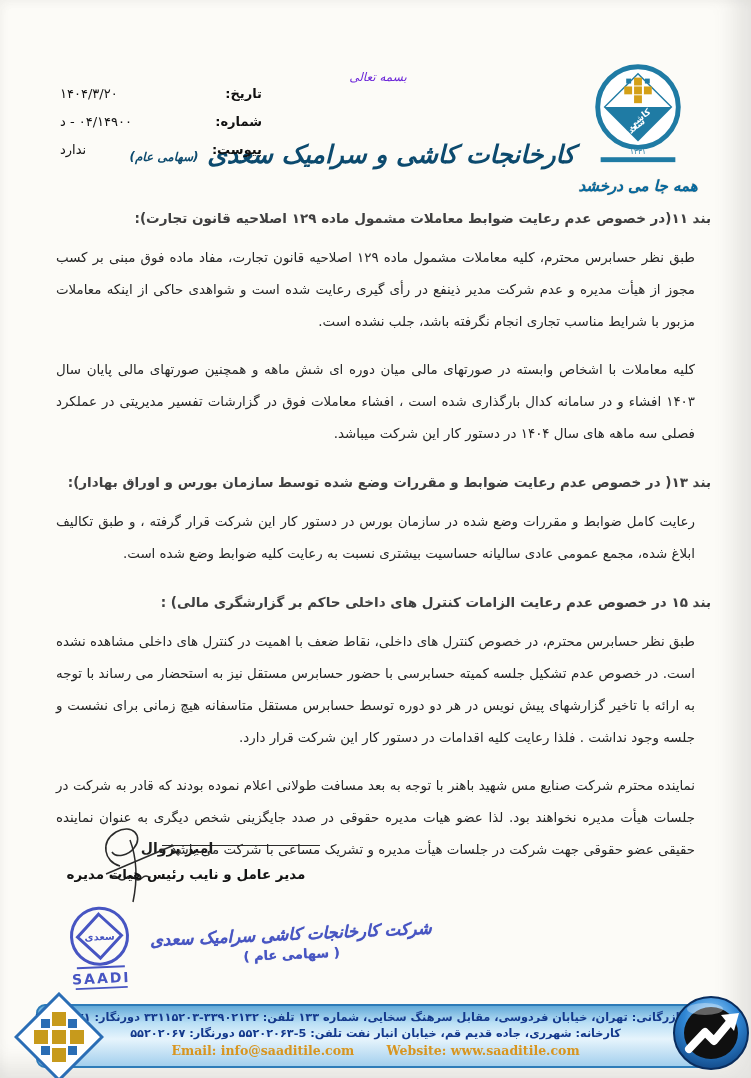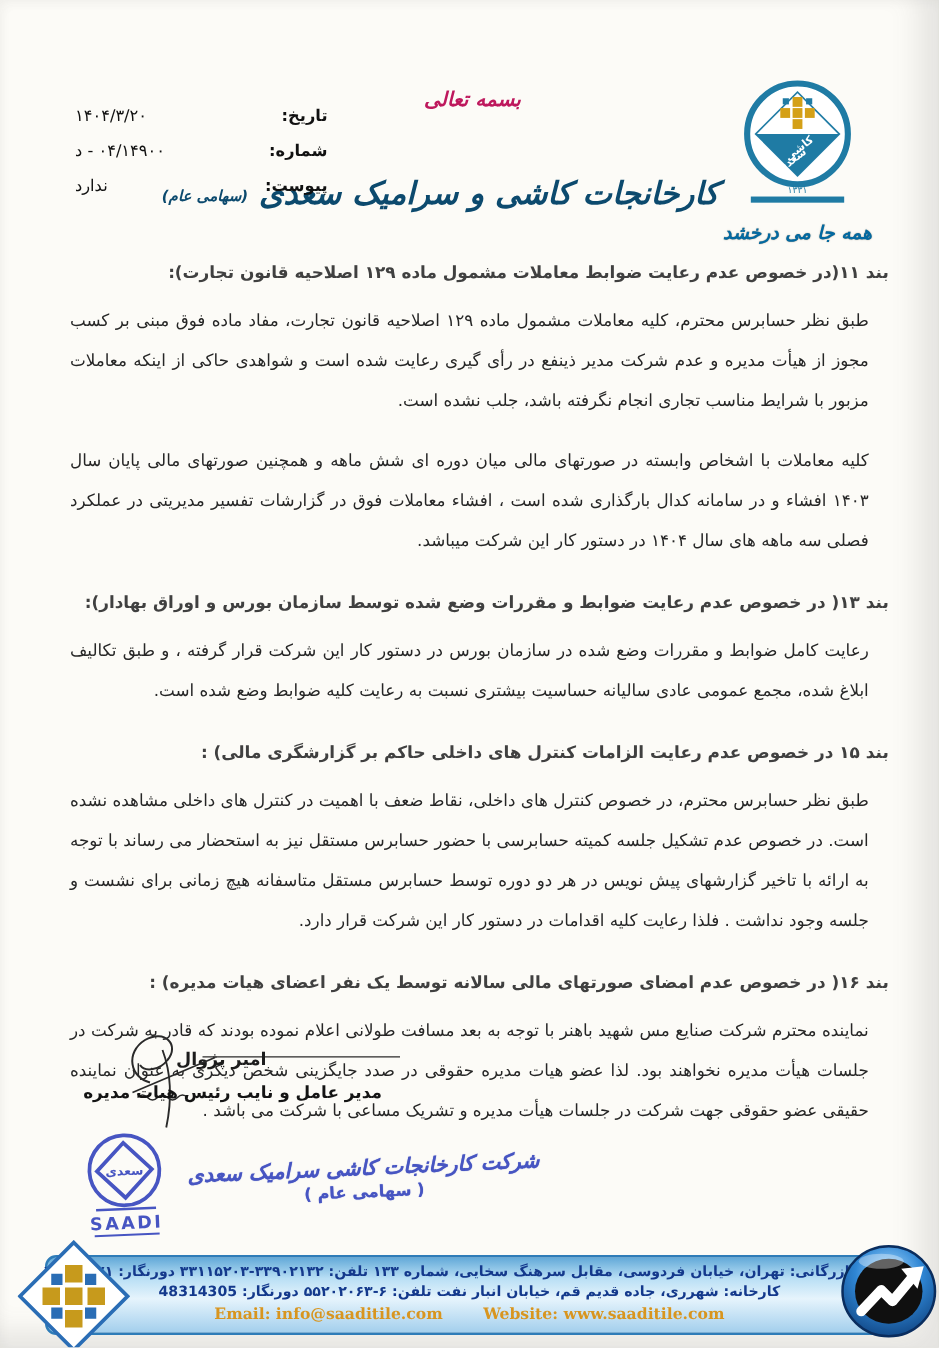--- a/index.html
+++ b/index.html
@@ -9,21 +9,21 @@
     background:#fcfbf7; overflow:hidden;
     font-family:"DejaVu Sans", sans-serif; direction:rtl; color:#222;
     box-shadow: inset -16px -12px 22px rgba(90,90,90,.14), inset 3px 3px 8px rgba(0,0,0,.03);
   }
 
   
   .logo-block { position:absolute; top:56px; right:44px; width:138px; text-align:center; }
   .slogan { margin-top:3px; font-size:15px; font-weight:bold; font-style:italic;
             color:#0369a1; text-shadow:0 0 1px rgba(60,40,0,.55); letter-spacing:1px; }
   .basmala { position:absolute; top:70px; right:278px; width:190px; text-align:center;
-             font-size:16px; font-weight:700; font-style:italic; color:#be185d; }
+             font-size:12px; font-weight:400; font-style:italic; color:#6d28d9; }
   .company-name { position:absolute; top:100px; right:176px; width:400px; text-align:center;
                   font-size:25px; font-weight:bold; font-style:italic; color:#0c4a6e;
                   letter-spacing:-.5px; white-space:nowrap;margin-top:40px; }
   .company-type { font-size:12px; font-weight:bold; vertical-align:2px; }
   .meta { position:absolute; top:86px; left:60px; width:202px; }
   .meta-row { display:flex; justify-content:space-between; align-items:baseline; margin-bottom:13px; }
   .meta-label { font-size:13px; font-weight:bold; color:#111; }
   .meta-value { font-size:13px; font-weight:normal; color:#111; }
 
   
@@ -120,21 +120,20 @@
     <div class="section-heading first">بند ۱۱(در خصوص عدم رعایت ضوابط معاملات مشمول ماده ۱۲۹ اصلاحیه قانون تجارت):</div>
     <p>طبق نظر حسابرس محترم، کلیه معاملات مشمول ماده ۱۲۹ اصلاحیه قانون تجارت، مفاد ماده فوق مبنی بر کسب مجوز از هیأت مدیره و عدم شرکت مدیر ذینفع در رأی گیری رعایت شده است و شواهدی حاکی از اینکه معاملات مزبور با شرایط مناسب تجاری انجام نگرفته باشد، جلب نشده است.</p>
     <p>کلیه معاملات با اشخاص وابسته در صورتهای مالی میان دوره ای شش ماهه و همچنین صورتهای مالی پایان سال ۱۴۰۳ افشاء و در سامانه کدال بارگذاری شده است ، افشاء معاملات فوق در گزارشات تفسیر مدیریتی در عملکرد فصلی سه ماهه های سال ۱۴۰۴ در دستور کار این شرکت میباشد.</p>
 
     <div class="section-heading">بند ۱۳( در خصوص عدم رعایت ضوابط و مقررات وضع شده توسط سازمان بورس و اوراق بهادار):</div>
     <p>رعایت کامل ضوابط و مقررات وضع شده در سازمان بورس در دستور کار این شرکت قرار گرفته ، و طبق تکالیف ابلاغ شده، مجمع عمومی عادی سالیانه حساسیت بیشتری نسبت به رعایت کلیه ضوابط وضع شده است.</p>
 
     <div class="section-heading">بند ۱۵ در خصوص عدم رعایت الزامات کنترل های داخلی حاکم بر گزارشگری مالی) :</div>
     <p>طبق نظر حسابرس محترم، در خصوص کنترل های داخلی، نقاط ضعف با اهمیت در کنترل های داخلی مشاهده نشده است. در خصوص عدم تشکیل جلسه کمیته حسابرسی با حضور حسابرس مستقل نیز به استحضار می رساند با توجه به ارائه با تاخیر گزارشهای پیش نویس در هر دو دوره توسط حسابرس مستقل متاسفانه هیچ زمانی برای نشست و جلسه وجود نداشت . فلذا رعایت کلیه اقدامات در دستور کار این شرکت قرار دارد.</p>
 
-    <div class="section-heading">بند ۱۶( در خصوص عدم امضای صورتهای مالی سالانه توسط یک نفر اعضای هیات مدیره) :</div>
     <p>نماینده محترم شرکت صنایع مس شهید باهنر با توجه به بعد مسافت طولانی اعلام نموده بودند که قادر به شرکت در جلسات هیأت مدیره نخواهند بود. لذا عضو هیات مدیره حقوقی در صدد جایگزینی شخص دیگری به عنوان نماینده حقیقی عضو حقوقی جهت شرکت در جلسات هیأت مدیره و تشریک مساعی با شرکت می باشد .</p>
   </div>
 
   <div class="signature">
     <span class="sig-line"></span>
     <div class="sig-name">امیر پژوال</div>
     <span class="sig-scribble">
       <svg width="150" height="82" viewBox="0 0 150 82">
         <path d="M34,44 C18,40 14,20 30,10 C46,1 58,14 48,26 C42,34 30,36 26,30" fill="none" stroke="#2a2a2a" stroke-width="1.6"></path>
         <path d="M20,52 L86,24" stroke="#2a2a2a" stroke-width="1.4"></path>
@@ -157,21 +156,21 @@
         <text x="44" y="38" font-size="10" font-weight="bold" fill="#3c4bbf" text-anchor="middle">سعدی</text>
         <rect x="20" y="64" width="48" height="2" fill="#3c4bbf"></rect>
         <text x="44" y="81" font-size="14" font-weight="bold" letter-spacing="2" fill="#3c4bbf" text-anchor="middle">SAADI</text>
         <rect x="18" y="85" width="52" height="1.6" fill="#3c4bbf"></rect>
       </svg>
     </span>
   </div>
 
   <div class="footer-bar">
     <div class="f-line">دفتر بازرگانی: تهران، خیابان فردوسی، مقابل سرهنگ سخایی، شماره ۱۳۳   تلفن: ۳۳۹۰۲۱۳۲-۳۳۱۱۵۲۰۳   دورنگار: ۳۳۹۰۵۴۷۱</div>
-    <div class="f-line">کارخانه: شهرری، جاده قدیم قم، خیابان انبار نفت   تلفن: ۶-۵۵۲۰۲۰۶۳   دورنگار: 48314305</div>
+    <div class="f-line">کارخانه: شهرری، جاده قدیم قم، خیابان انبار نفت   تلفن: 5-۵۵۲۰۲۰۶۳   دورنگار: ۵۵۲۰۲۰۶۷</div>
     <div class="f-line3">
       <span>Email: info@saaditile.com</span>
       <span>Website: www.saaditile.com</span>
     </div>
   </div>
 
   <span class="footer-diamond">
     <svg width="90" height="90" viewBox="0 0 90 90">
       <polygon points="45,2 88,45 45,88 2,45" fill="#ffffff" stroke="#2a6db5" stroke-width="3"></polygon>
       <g fill="#c79a1c">

